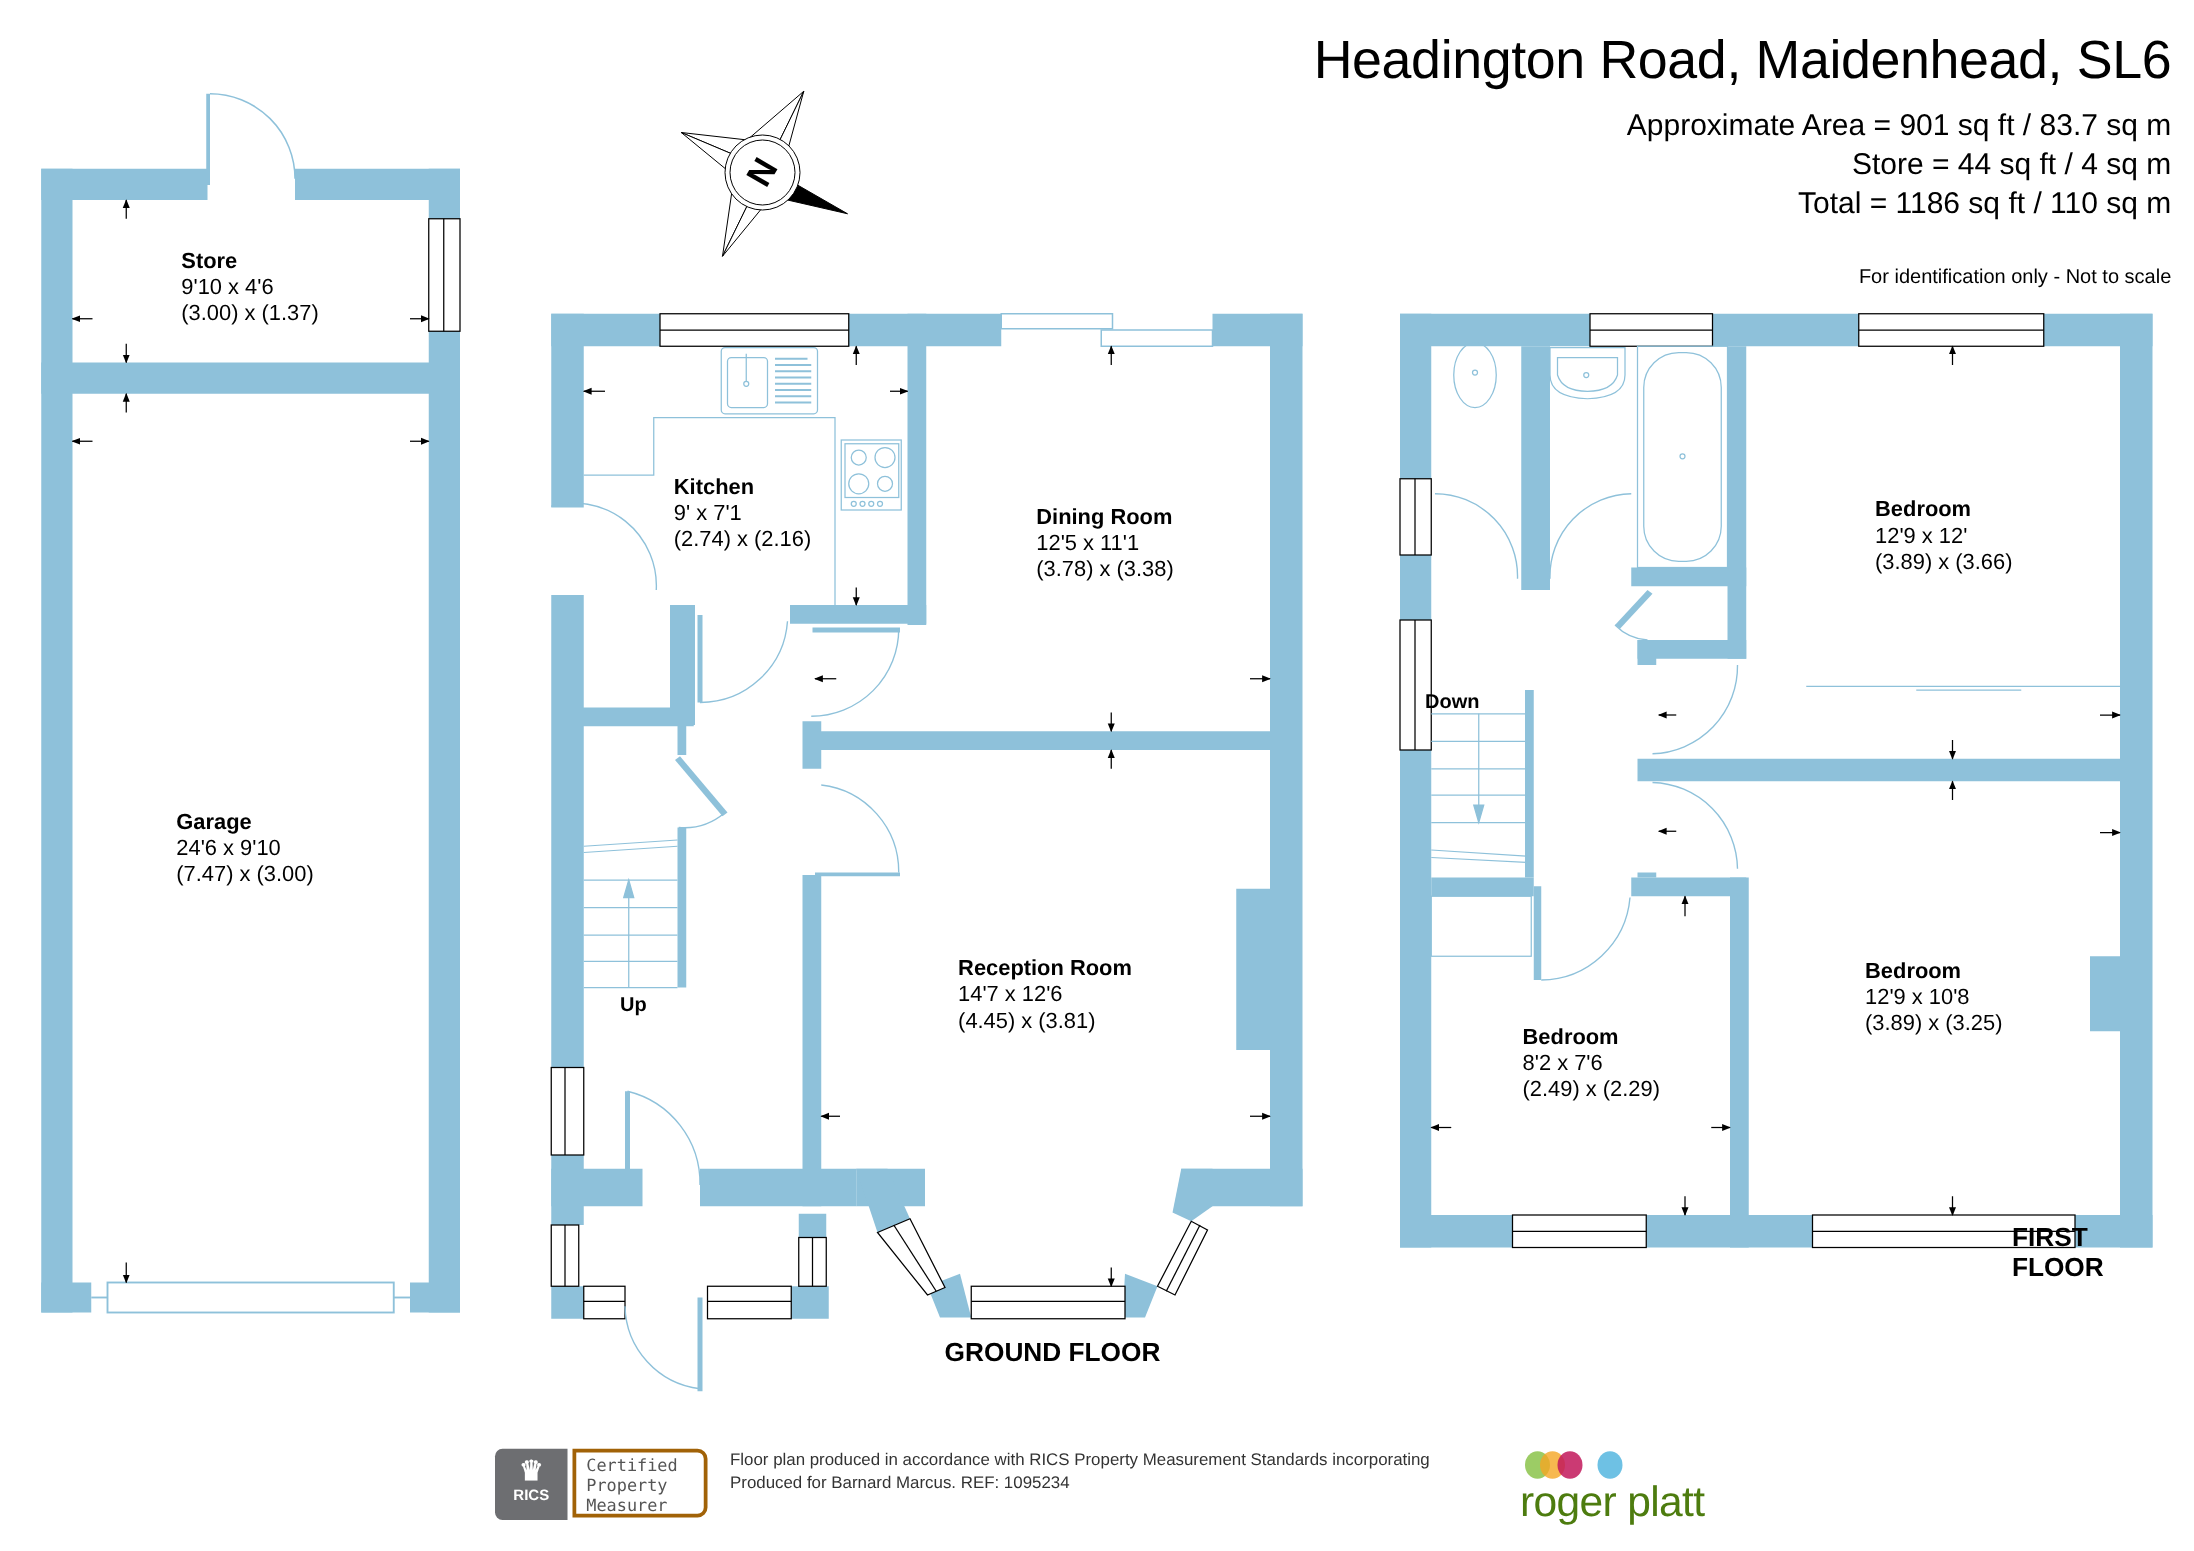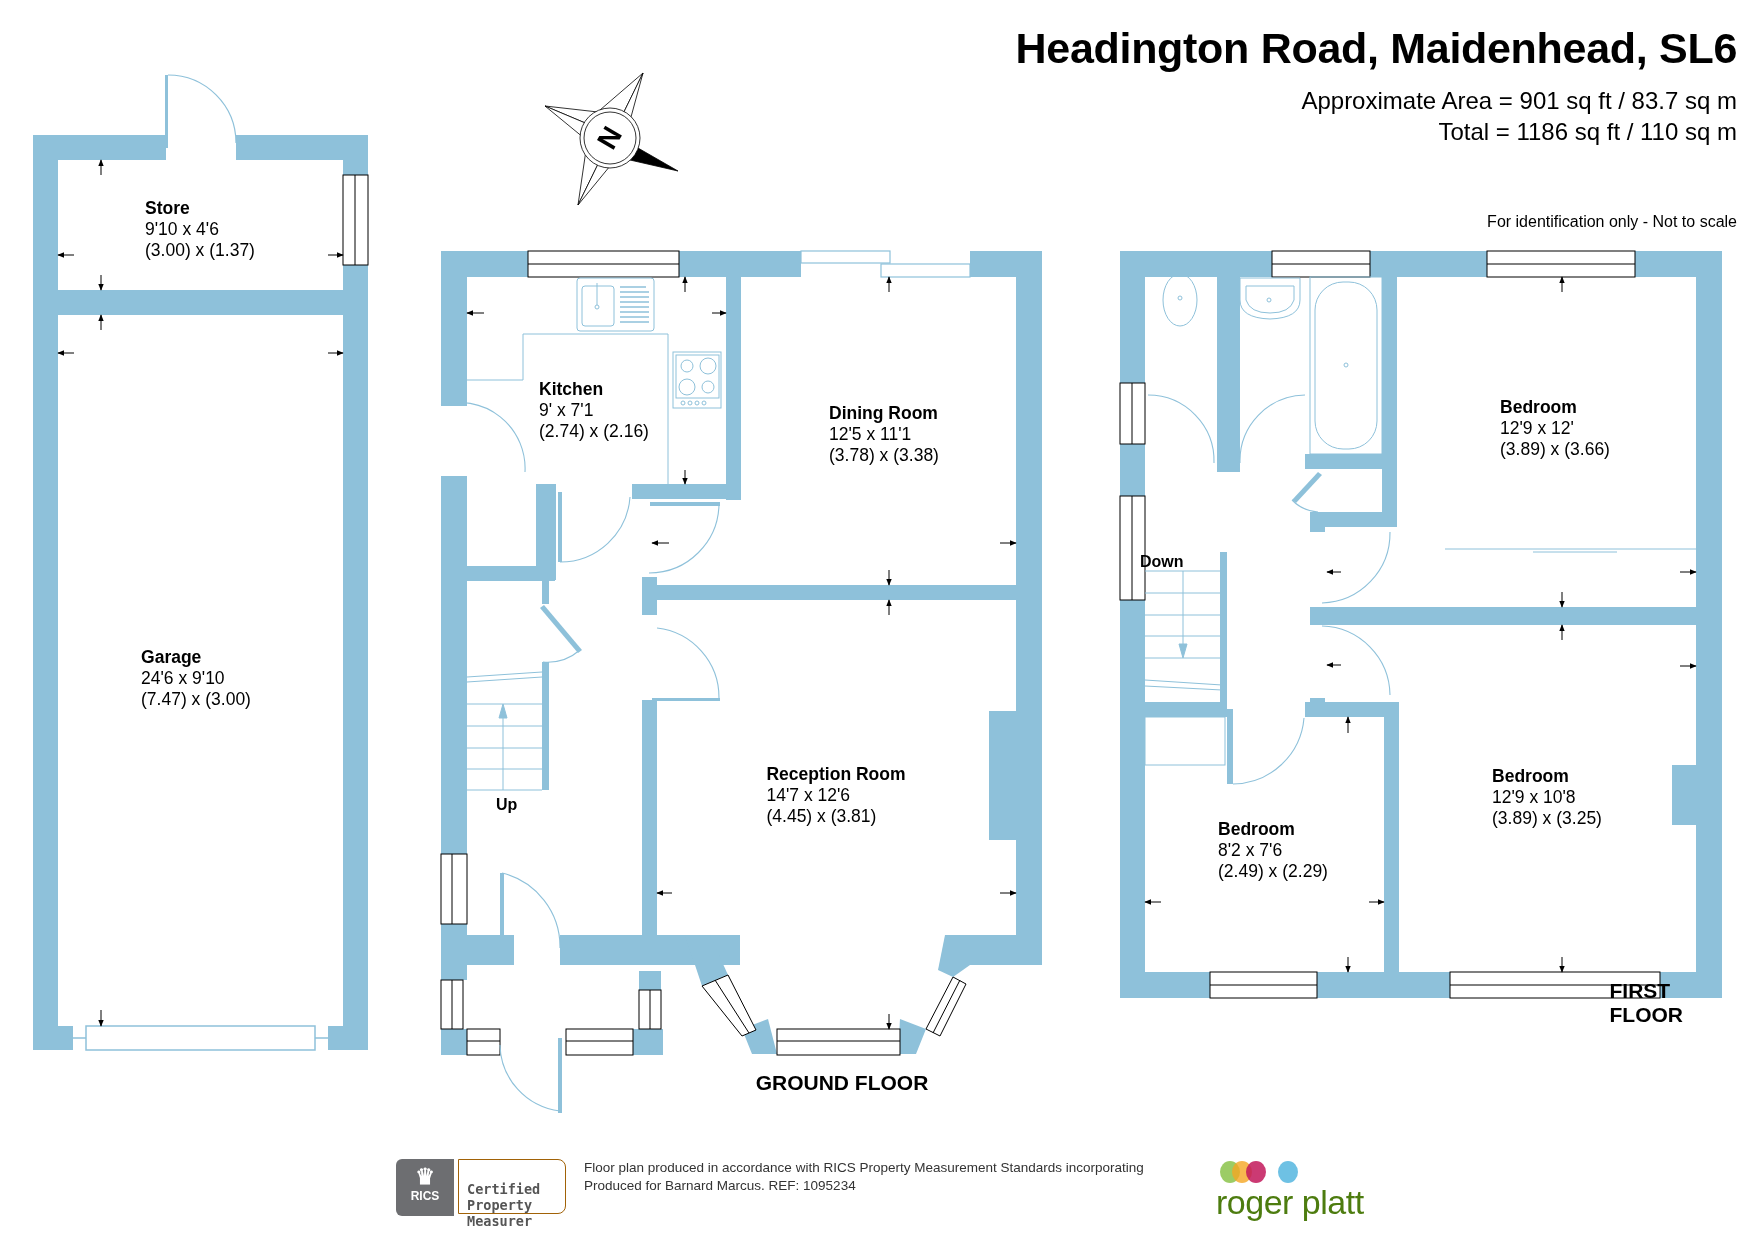--- a/index.html
+++ b/index.html
@@ -1,30 +1,30 @@
 <!DOCTYPE html>
 <html><head>
 <meta charset="utf-8">
 <style>
   html,body{margin:0;padding:0;background:#fff;}
   body{width:1755px;height:1241px;position:relative;overflow:hidden;font-family:"Liberation Sans",sans-serif;color:#000;}
   #plan{position:absolute;left:0;top:0;}
   .hdr{position:absolute;right:18px;text-align:right;}
-  .title{top:24px;font-size:43px;font-weight:bold;letter-spacing:-0.3px;}
+  .title{top:24px;font-size:43px;font-weight:normal;letter-spacing:-0.3px;}
   .area{font-size:24px;line-height:31px;}
   .note{font-size:16px;}
   .room{position:absolute;text-align:left;font-size:17.5px;line-height:21px;transform:translateX(-50%);white-space:nowrap;}
   .room .rn{font-weight:bold;}
   .floorlbl{position:absolute;font-size:21px;font-weight:bold;transform:translateX(-50%);}
   .stairlbl{position:absolute;font-size:16px;font-weight:bold;}
   .footer{position:absolute;top:1159px;left:396px;height:60px;}
   .rics{position:absolute;left:0;top:0;width:178px;height:57px;}
   .rics-logo{position:absolute;left:0;top:0;width:58px;height:57px;background:#6d6e71;border-radius:6px 0 0 6px;color:#fff;font-weight:bold;font-size:12px;text-align:center;}
   .rics-logo .em{display:block;font-size:22px;margin-top:6px;line-height:24px;}
-  .rics-box{position:absolute;left:62px;top:0;width:108px;height:55px;border:1px solid #a16207;border-radius:0 8px 8px 0;font-family:"DejaVu Sans Mono",monospace;font-weight:bold;font-size:13.5px;line-height:16px;padding:21px 0 0 8px;box-sizing:border-box;color:#555;}
+  .rics-box{position:absolute;left:62px;top:0;width:108px;height:55px;border:3px solid #a16207;border-radius:0 8px 8px 0;font-family:"DejaVu Sans Mono",monospace;font-weight:normal;font-size:13.5px;line-height:16px;padding:3px 0 0 8px;box-sizing:border-box;color:#555;}
   .rics-box div{white-space:nowrap;}
   .disclaimer{position:absolute;left:188px;top:0;font-size:13.5px;line-height:18px;color:#333;white-space:nowrap;}
   .brand{position:absolute;left:820px;top:0;width:150px;height:60px;}
   .dot{position:absolute;top:2px;width:20px;height:22px;border-radius:50%;}
   .brand-name{position:absolute;left:0;top:24px;font-size:34px;color:#4d7c0f;letter-spacing:-0.5px;font-family:"Liberation Sans",sans-serif;}
 </style>
 </head>
 <body>
 
 <svg id="plan" width="1755" height="1241" viewBox="0 0 1755 1241" xmlns="http://www.w3.org/2000/svg">
@@ -295,20 +295,21 @@
     <polygon points="678,171 630,160 638,148" fill="#000"></polygon>
     <circle cx="610" cy="138" r="30"></circle>
     <circle cx="610" cy="138" r="26"></circle>
     <text x="610" y="147" font-family="Liberation Sans, sans-serif" font-size="28" font-weight="bold" text-anchor="middle" fill="#000" stroke="none" transform="rotate(-60 610 138)">N</text>
   </g>
 </svg>
 
 <div class="hdr title">Headington Road, Maidenhead, SL6</div>
 <div class="hdr" style="top:85px;">
   <div class="area">Approximate Area = 901 sq ft / 83.7 sq m</div>
+  <div class="area">Store = 44 sq ft / 4 sq m</div>
   <div class="area">Total = 1186 sq ft / 110 sq m</div>
 </div>
 <div class="hdr note" style="top:213px;">For identification only - Not to scale</div>
 
 <div class="room" style="left:200px;top:198px;">
   <div class="rn">Store</div>
   <div>9'10 x 4'6</div>
   <div>(3.00) x (1.37)</div>
 </div>
 <div class="room" style="left:196px;top:647px;">

